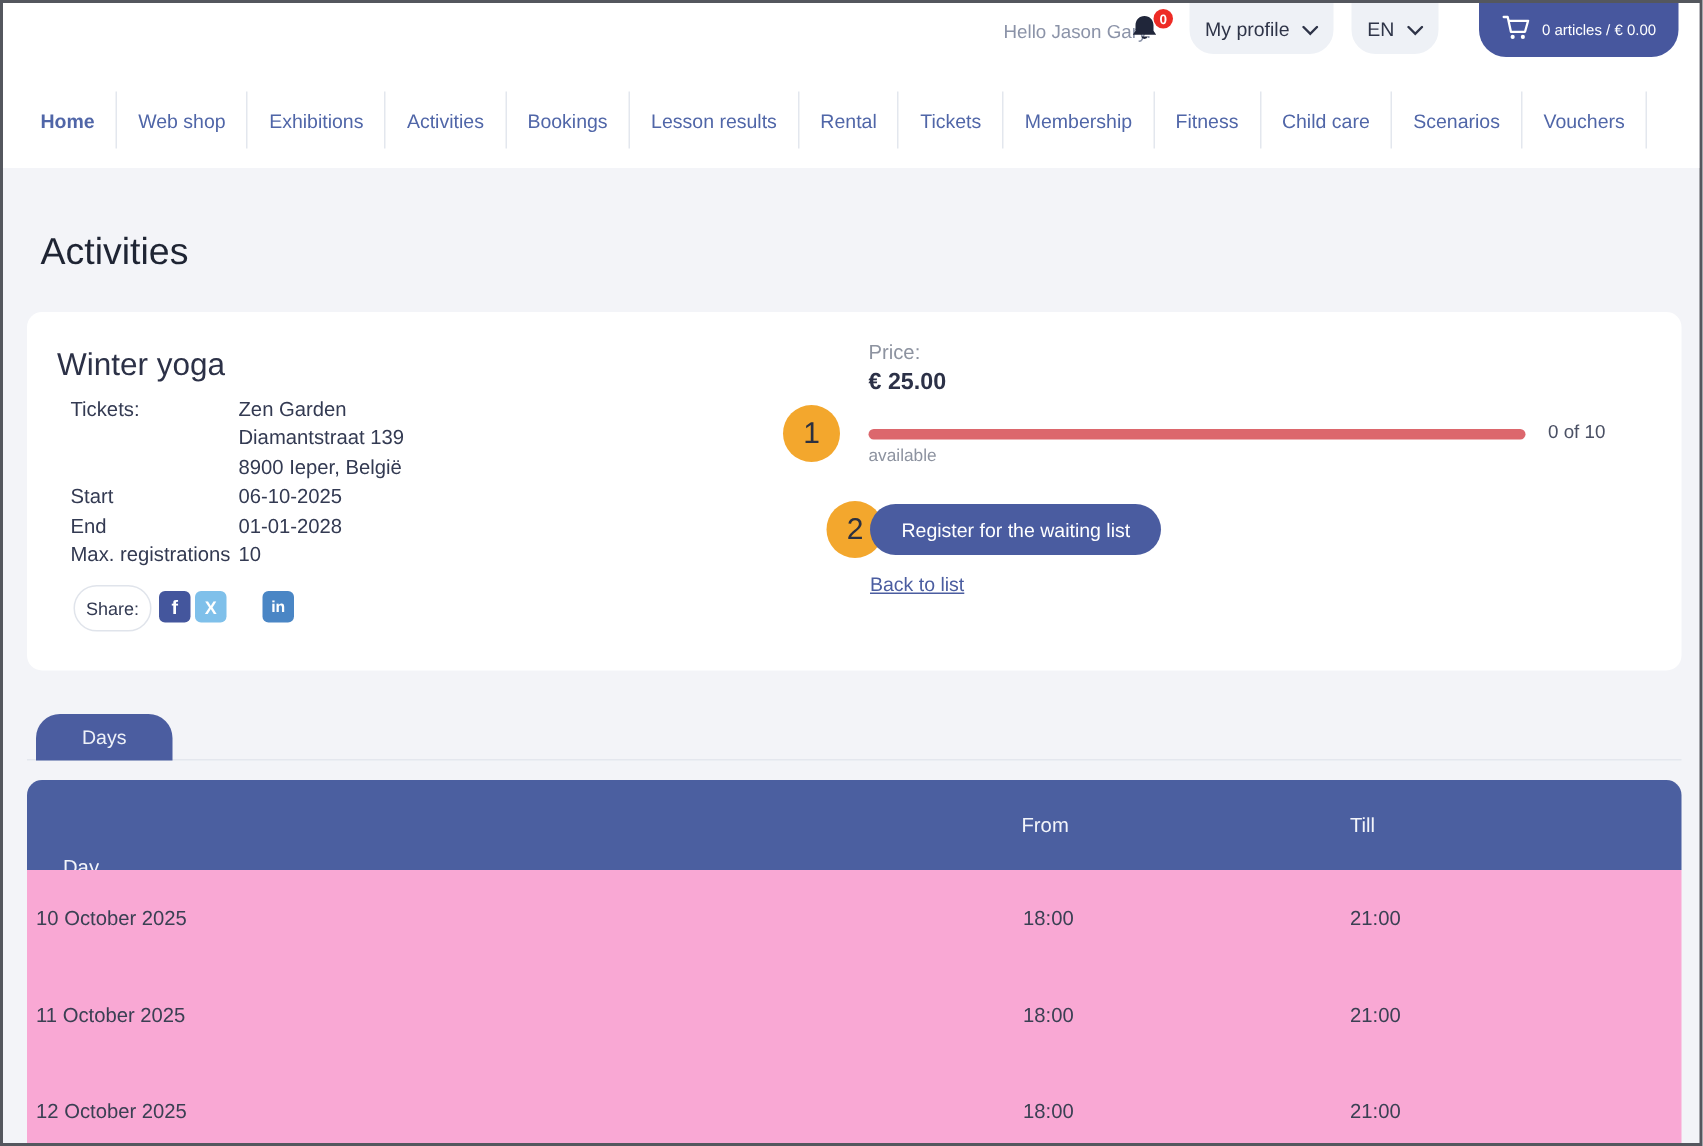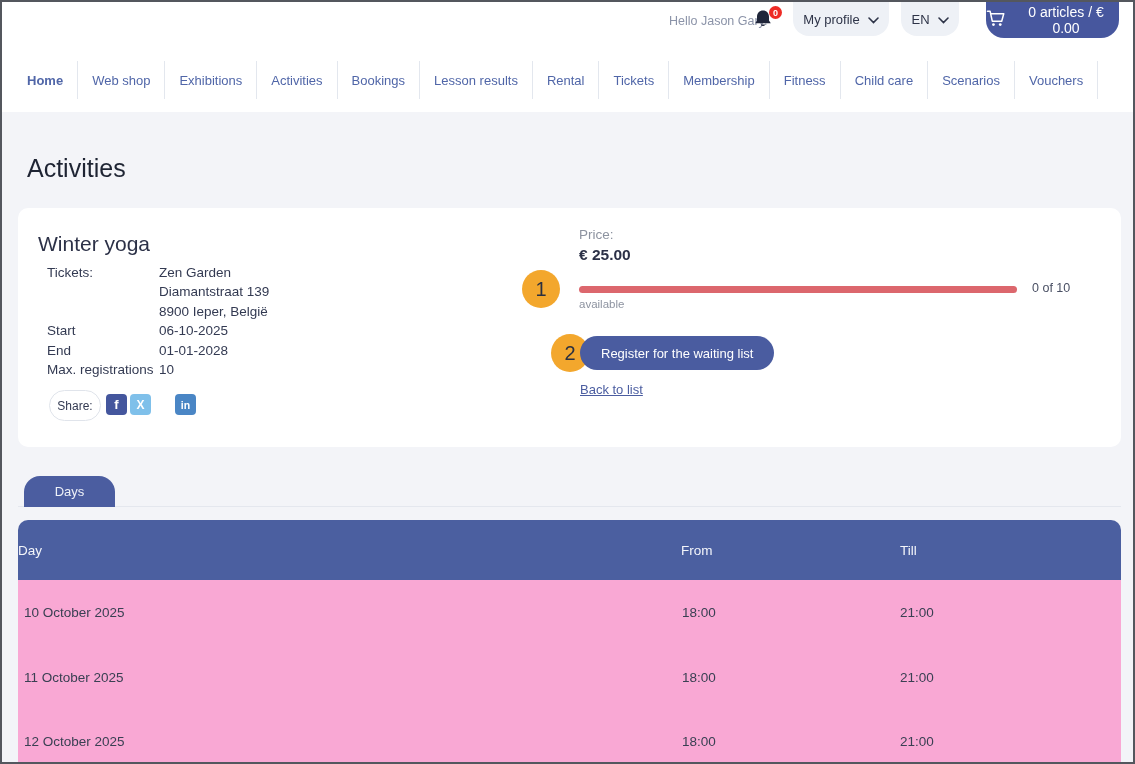--- a/index.html
+++ b/index.html
@@ -21,21 +21,21 @@
   .bell-badge { position:absolute; top:-2px; right:-3px; min-width:13px; height:13px; border-radius:7px;
                 background:#ee2b25; color:#fff; font-size:9px; font-weight:bold;
                 display:flex; align-items:center; justify-content:center; padding:0 2px; }
 
   .top-btn { position:absolute; top:0; display:flex; align-items:center; justify-content:center; gap:8px;
              font-size:13px; border:none; cursor:pointer; }
   .btn-light { background:#eef1f6; color:#2e3448; height:34px; border-radius:0 0 16px 16px; }
   .btn-profile { left:791px; width:96px; }
   .btn-lang { left:899px; width:58px; }
   .btn-cart { left:984px; width:133px; height:36px; border-radius:0 0 18px 18px;
-              background:#47579e; color:#fff; font-size:14px; }
+              background:#47579e; color:#fff; font-size:10px; }
 
   
   .nav { position:absolute; left:25px; top:59px; display:flex; height:38px; }
   .nav-item { display:flex; align-items:center; padding:0 14px; border-right:1px solid #e3e7ee;
               color:#5066a8; font-size:13px; cursor:pointer; white-space:nowrap; }
   .nav-item:first-child { padding-left:0;font-weight:bold; }
 
   
   .page-title { position:absolute; left:25px; top:152px; font-size:25px; font-weight:500; color:#1e2433; }
 
@@ -78,21 +78,21 @@
 
   
   .tab-line { position:absolute; left:16px; top:504px; width:1103px; height:1px; background:#e4e7ee; }
   .tab-days { position:absolute; left:22px; top:474px; width:91px; height:31px; background:#4b5da0;
               color:#eef1f8; font-size:13px; border-radius:16px 16px 0 0; display:flex;
               align-items:center; justify-content:center; cursor:pointer; }
 
   .table-header { position:absolute; left:16px; top:518px; width:1103px; height:60px;
                   background:#4b5fa0; border-radius:10px 10px 0 0; color:#f3f5fa; font-size:13.5px; }
   .table-header span { position:absolute; top:50%; transform:translateY(-50%); }
-  .th-day  { left:0; }
+  .th-day  { left:24px;margin-top:28px; }
   .th-from { left:663px; }
   .th-till { left:882px; }
 
   .table-body { position:absolute; left:16px; top:578px; width:1103px; height:184px;
                 background:#f9a8d4; overflow:hidden; }
   .t-row { position:relative; height:64.6px; font-size:13.5px; color:#3a4053; }
   .t-row span { position:absolute; top:50%; transform:translateY(-50%); }
   .c-day  { left:6px; }
   .c-from { left:664px; }
   .c-till { left:882px; }

